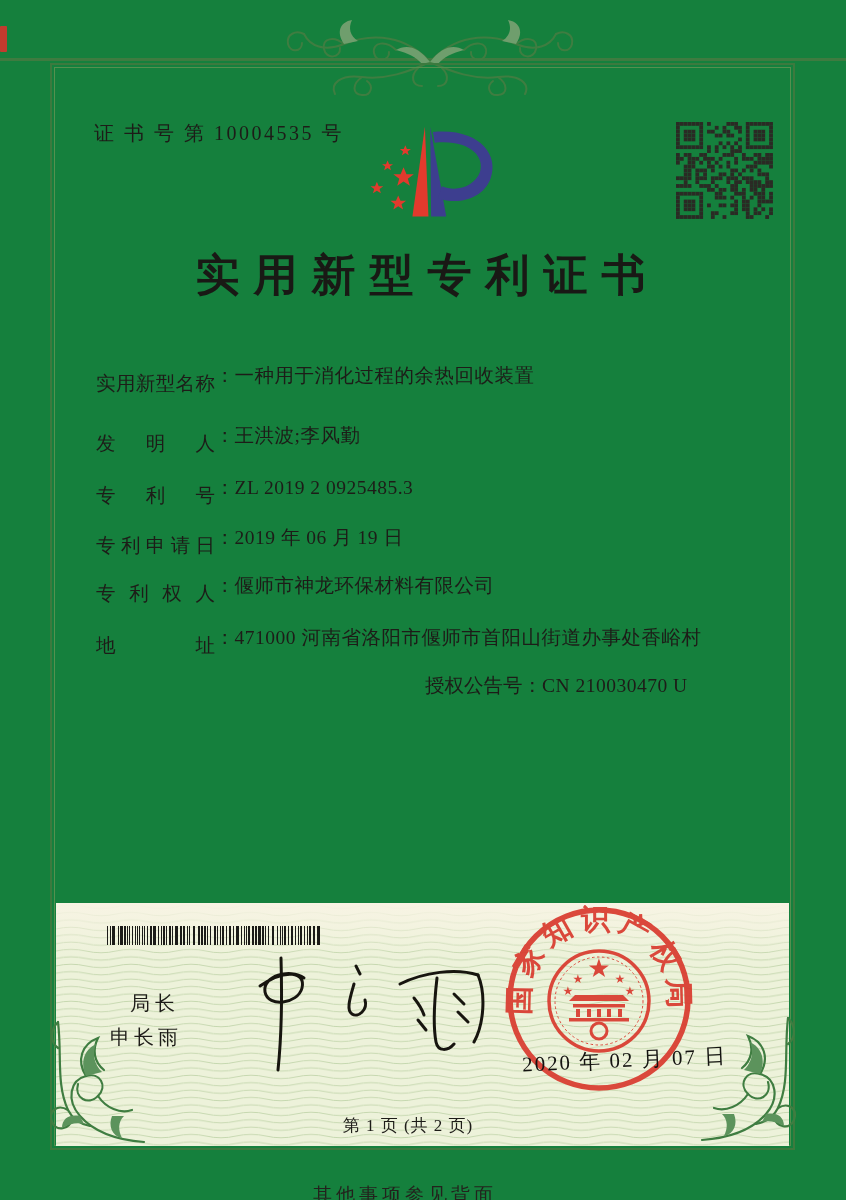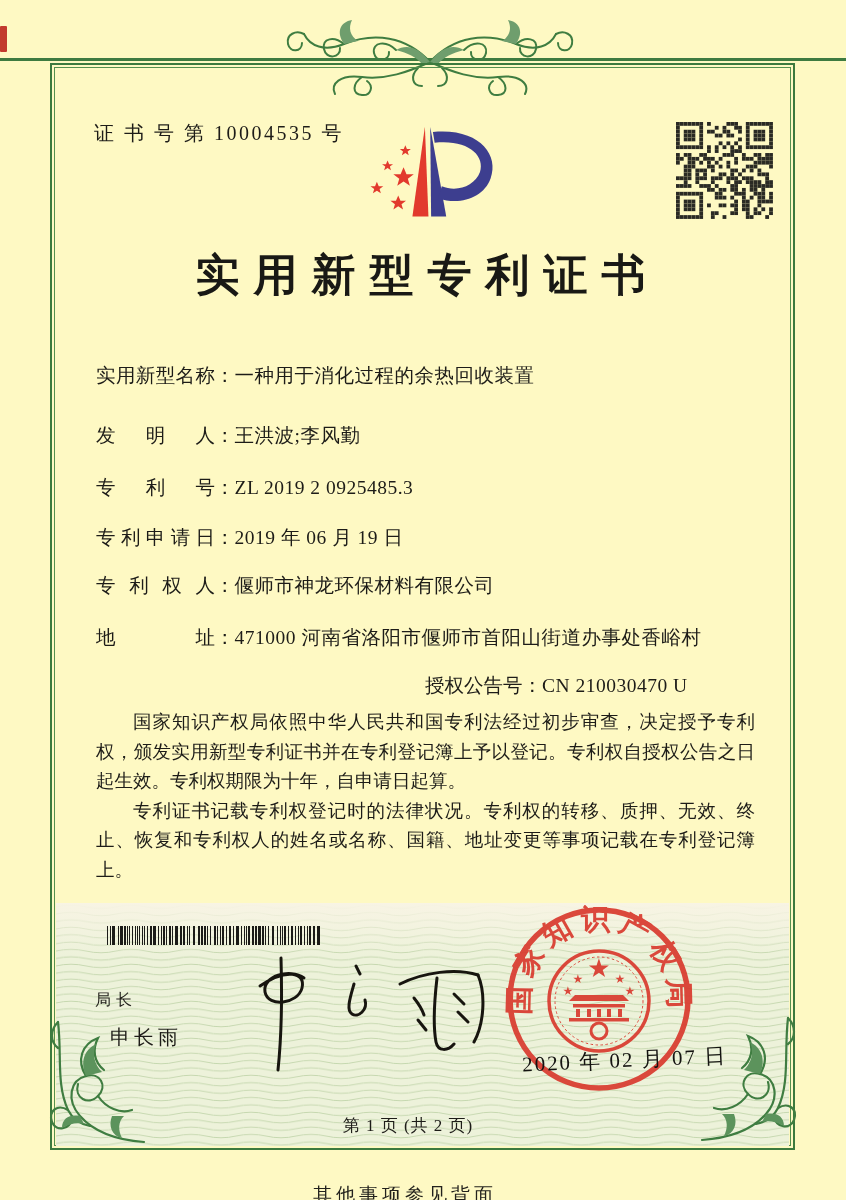--- a/index.html
+++ b/index.html
@@ -1,41 +1,41 @@
 <!DOCTYPE html>
 <html><head>
 <meta charset="utf-8">
 <style>
   html,body{margin:0;padding:0;background:#d8d4c4;}
   .page{
     position:relative; width:846px; height:1200px; margin:0 auto;
-    background:#fef9c3; overflow:hidden;
+    background:#15803d; overflow:hidden;
     font-family:"Liberation Serif","DejaVu Serif",serif;
     color:#1d1c18;
   }
   .topline{position:absolute;left:0;top:58px;width:846px;height:2.5px;background:#3e7b40;}
   .edge-mark-red{position:absolute;left:0;top:26px;width:7px;height:26px;background:#c23b2e;border-radius:1px;}
   .frame{position:absolute;left:50px;top:63px;width:741px;height:1083px;border:2.5px solid #3c7a3e;}
   .frame-inner{position:absolute;inset:2px;border:1px solid #55904f;}
   .waveband{position:absolute;left:56px;top:903px;width:733px;height:243px;}
   .cert-no{position:absolute;left:94px;top:120px;font-size:20px;letter-spacing:2.5px;}
   .logo{position:absolute;left:352px;top:108px;}
   .qr{position:absolute;left:676px;top:122px;}
   .title{
     position:absolute;left:50px;top:246px;width:741px;text-align:center;
     font-size:44px;font-weight:bold;letter-spacing:14px;text-indent:14px;color:#191915;
   }
   .frow{position:absolute;left:96px;font-size:19.5px;white-space:nowrap;}
-  .flabel{display:inline-block;width:119px;text-align:justify;text-align-last:justify;vertical-align:top;}
+  .flabel{display:inline-block;width:119px;text-align:justify;text-align-last:justify;vertical-align:top;margin-top:8px;}
   .fvalue{letter-spacing:0.5px;}
   .gazette{position:absolute;left:425px;top:672px;font-size:19.5px;white-space:nowrap;}
   .bodytext{position:absolute;left:96px;top:708px;width:659px;font-size:18.5px;line-height:29.5px;text-align:justify;}
   .bodytext p{margin:0;text-indent:2em;}
   .barcode{position:absolute;left:107px;top:926px;}
-  .director-title{position:absolute;left:95px;top:990px;font-size:16px;letter-spacing:5px;font-family:"Liberation Sans","DejaVu Sans",sans-serif;}
+  .director-title{position:absolute;left:130px;top:990px;font-size:20px;letter-spacing:5px;font-family:"Liberation Sans","DejaVu Sans",sans-serif;}
   .director-name{position:absolute;left:110px;top:1024px;font-size:20px;letter-spacing:4px;font-family:Liberation Sans, sans-serif;}
   .signature{position:absolute;left:232px;top:952px;}
   .seal{position:absolute;left:505px;top:905px;}
   .seal-date{position:absolute;left:522px;top:1046px;font-size:21px;letter-spacing:2px;transform:rotate(-2.5deg);color:#141311;}
   .page-indicator{position:absolute;left:0;top:1114px;width:816px;text-align:center;font-size:17px;letter-spacing:1px;}
   .back-note{position:absolute;left:0;top:1182px;width:810px;text-align:center;font-size:19px;letter-spacing:4px;color:#23221d;}
   .corner-ornament{position:absolute;}
   .top-ornament{position:absolute;left:278px;top:6px;}
 </style>
 </head>
@@ -468,24 +468,20 @@
   <div class="frow" style="top:572px">
     <span class="flabel">专 利 权 人</span><span>：</span><span class="fvalue">偃师市神龙环保材料有限公司</span>
   </div>
   <div class="frow" style="top:624px">
     <span class="flabel">地　　址</span><span>：</span><span class="fvalue">471000 河南省洛阳市偃师市首阳山街道办事处香峪村</span>
   </div>
   <div class="gazette">
     <span>授权公告号</span><span>：</span><span class="fvalue">CN 210030470 U</span>
   </div>
 
-  <div class="bodytext">
-    <p>国家知识产权局依照中华人民共和国专利法经过初步审查，决定授予专利权，颁发实用新型专利证书并在专利登记簿上予以登记。专利权自授权公告之日起生效。专利权期限为十年，自申请日起算。</p>
-    <p>专利证书记载专利权登记时的法律状况。专利权的转移、质押、无效、终止、恢复和专利权人的姓名或名称、国籍、地址变更等事项记载在专利登记簿上。</p>
-  </div>
 
   <svg class="barcode" id="barcodeSvg" width="216" height="19" viewBox="0 0 216 19">
       <rect x="0" y="0" width="1" height="19" fill="#1b1b18"></rect>
       <rect x="3" y="0" width="1" height="19" fill="#1b1b18"></rect>
       <rect x="5" y="0" width="3" height="19" fill="#1b1b18"></rect>
       <rect x="11" y="0" width="1" height="19" fill="#1b1b18"></rect>
       <rect x="13" y="0" width="3" height="19" fill="#1b1b18"></rect>
       <rect x="17" y="0" width="2" height="19" fill="#1b1b18"></rect>
       <rect x="20" y="0" width="1" height="19" fill="#1b1b18"></rect>
       <rect x="22" y="0" width="1" height="19" fill="#1b1b18"></rect>

